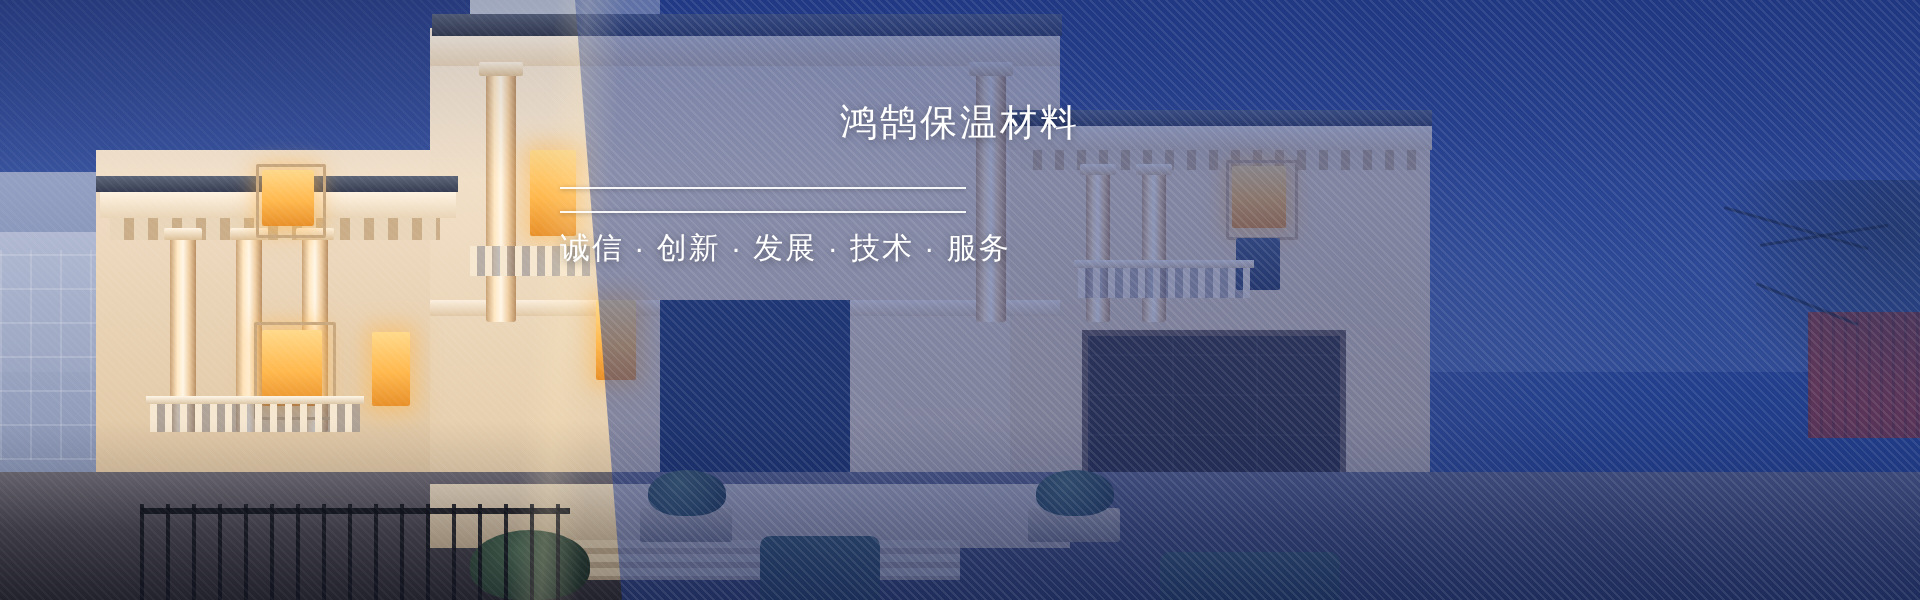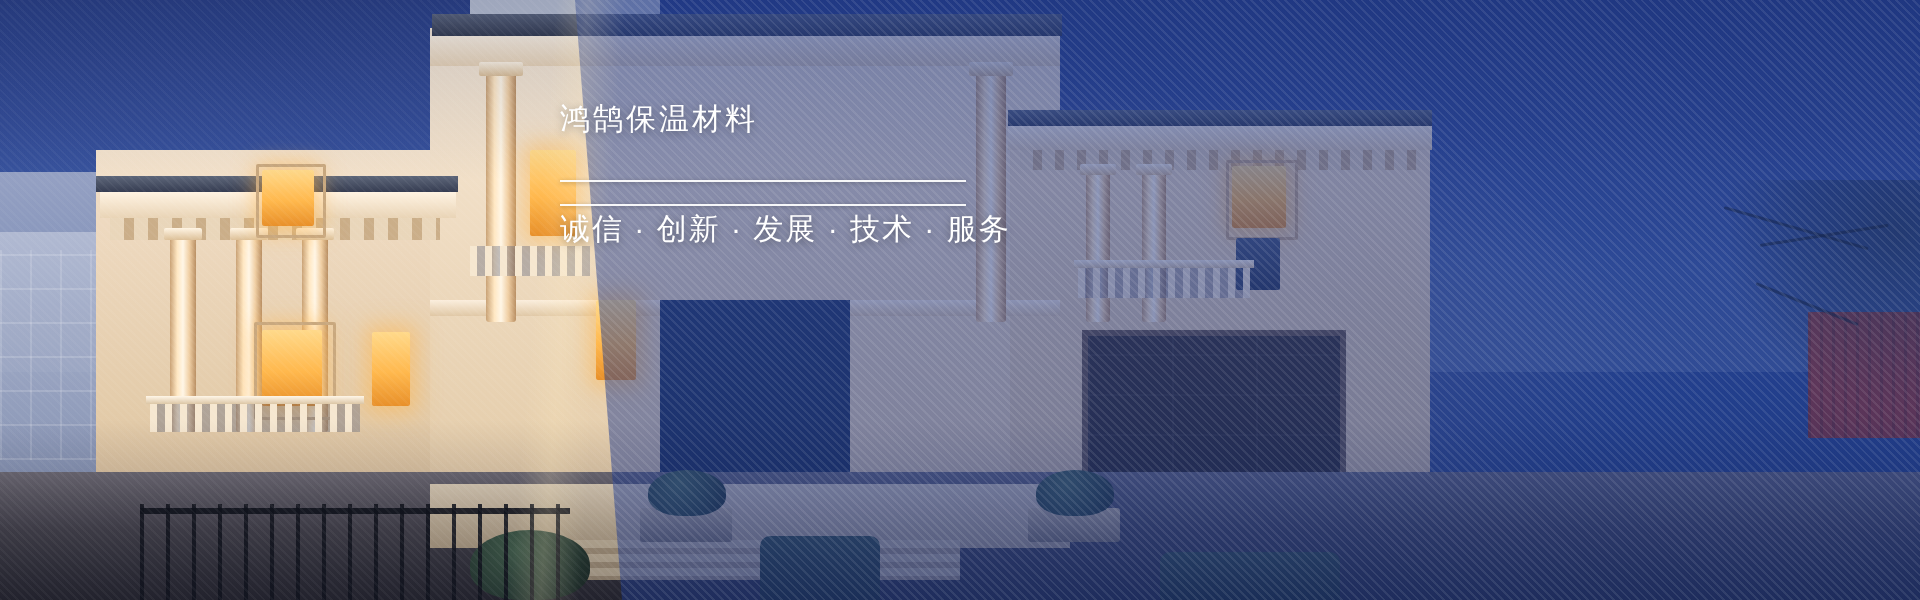--- a/index.html
+++ b/index.html
@@ -174,38 +174,39 @@
     background:repeating-linear-gradient(45deg,rgba(255,255,255,.040) 0px,rgba(255,255,255,.040) 2px,rgba(255,255,255,0) 2px,rgba(255,255,255,0) 6px);
     pointer-events:none;
   }
 
   
   .copy{
     position:absolute;left:560px;top:104px;width:520px;
     color:#fff;
   }
   .brand{
-    font-size:30px;line-height:1;letter-spacing:3px;font-weight:400;
+    font-size:37px;line-height:1;letter-spacing:3px;font-weight:400;
     color:#ffffff;text-shadow:0 2px 8px rgba(0,0,0,.38);
     white-space:nowrap;
+    text-align:right;
   }
   .rule{
     height:2px;background:rgba(255,255,255,.92);margin:46px 0 0 0;width:406px;
     box-shadow:0 1px 4px rgba(0,0,0,.30);
   }
   .rule.bottom{margin:22px 0 0 0;width:406px;}
   .headline{
     margin-top:18px;
     font-size:59px;line-height:1.06;font-weight:700;letter-spacing:1px;
     color:#ffe400;white-space:nowrap;
     text-shadow:0 3px 10px rgba(20,25,60,.45);
   }
   .headline .l2{display:block;}
   .tagline{
-    margin-top:8px;
+    margin-top:20px;
     font-size:30px;line-height:1;letter-spacing:2px;font-weight:400;
     color:#ffffff;white-space:nowrap;
     text-shadow:0 2px 8px rgba(0,0,0,.38);
   }
 </style>
 </head>
 <body>
 
 <div id="banner">
 

